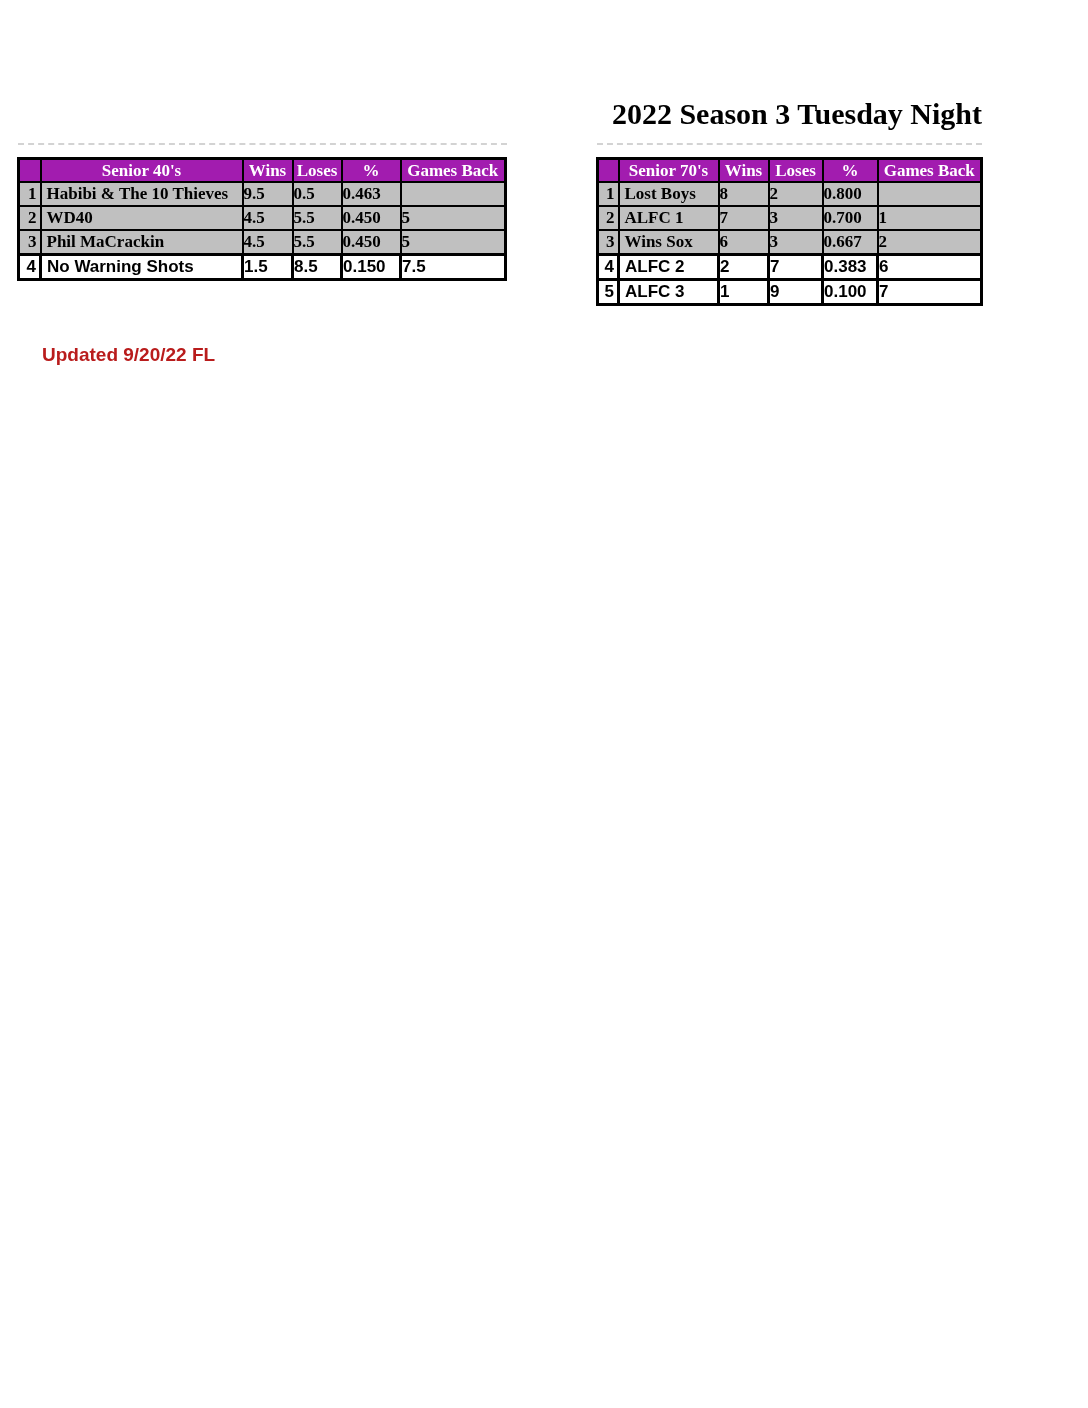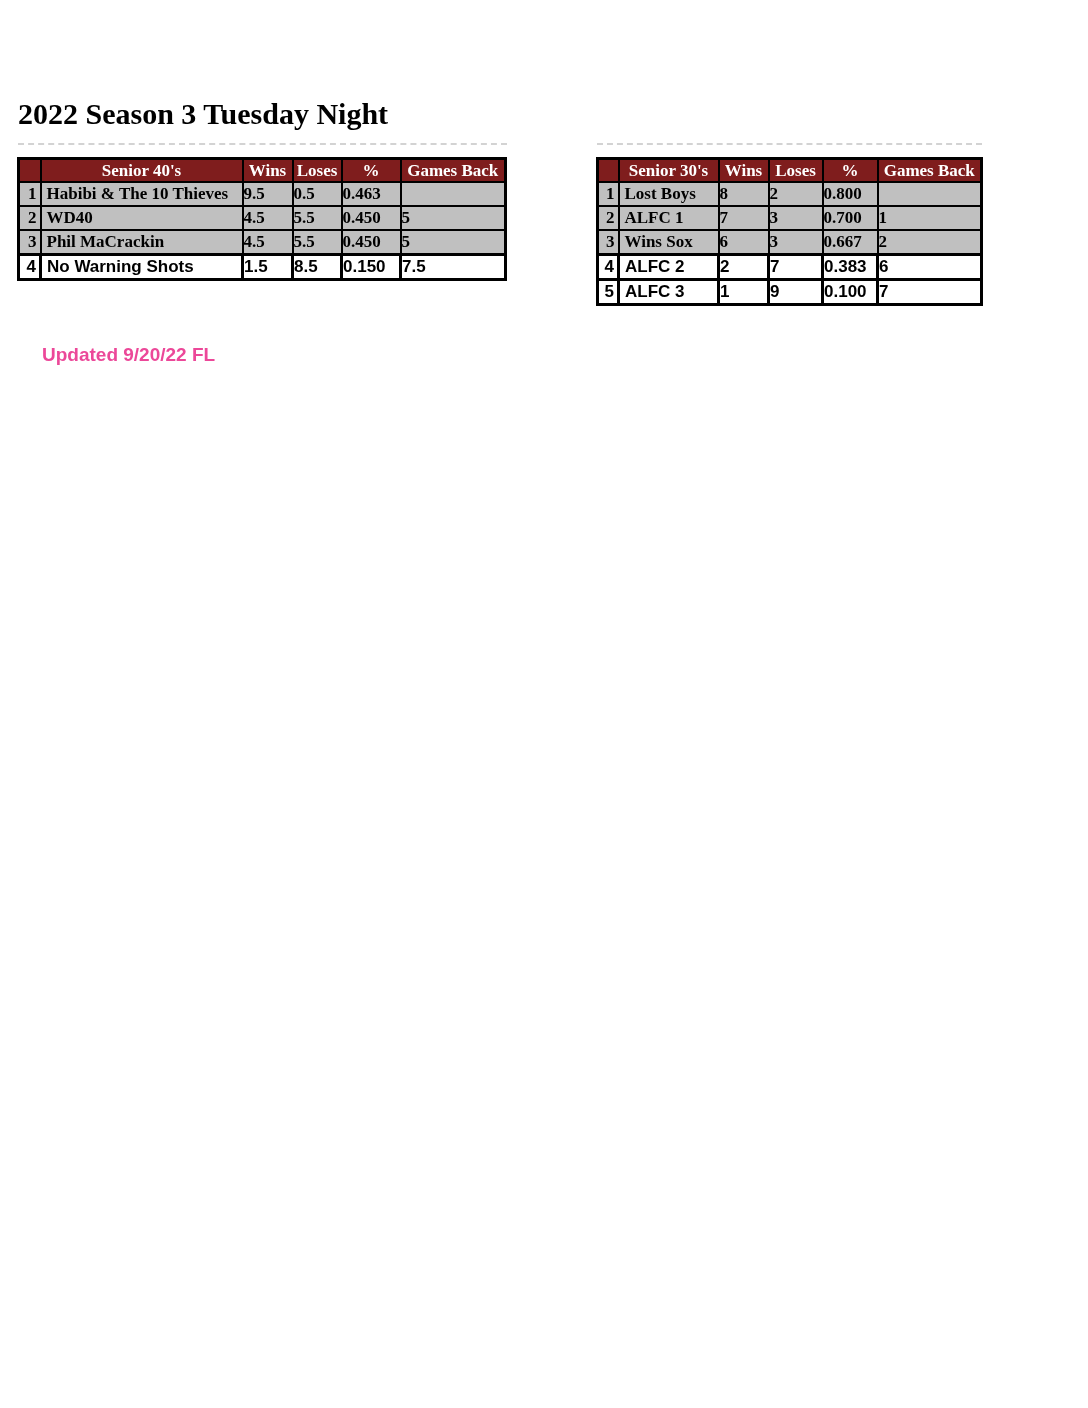--- a/index.html
+++ b/index.html
@@ -13,21 +13,21 @@
     position: relative;
     font-family: "Liberation Serif", serif;
     overflow: hidden;
   }
 
   .page-title {
     position: absolute;
     left: 18px;
     top: 99px;
     width: 964px;
-    text-align: left;
+    text-align: right;
     font-family: "Liberation Serif", serif;
     font-weight: bold;
     font-size: 30px;
     color: #000000;
     letter-spacing: 0px;
     line-height: 1.0;
   }
 
   
   .grid-hint {
@@ -57,21 +57,21 @@
   }
   table.standings-table th,
   table.standings-table td {
     border: 2px solid #000000;
     padding: 0;
     overflow: hidden;
     white-space: nowrap;
     box-sizing: content-box;
   }
   table.standings-table thead th {
-    background: #7f1d1d;
+    background: #a21caf;
     color: #ffffff;
     height: 21px;
     text-align: center;
     font-weight: bold;
   }
   table.standings-table tbody td {
     height: 22px;
     text-align: left;
     vertical-align: middle;
   }
@@ -90,21 +90,21 @@
     padding-left: 5px !important;
   }
 
   .updated-note {
     position: absolute;
     left: 42px;
     top: 344px;
     font-family: "Liberation Sans", sans-serif;
     font-weight: bold;
     font-size: 19px;
-    color: #ec4899;
+    color: #b91c1c;
   }
 </style>
 </head>
 <body>
 
 <div class="page-title">2022 Season 3 Tuesday Night</div>
 
 <div class="grid-hint left"></div>
 <div class="grid-hint right"></div>
 
@@ -171,21 +171,21 @@
       <col style="width:21px">
         <col style="width:100px">
         <col style="width:50px">
       <col style="width:54px">
         <col style="width:55px">
         <col style="width:104px">
     </colgroup>
     <thead>
       <tr>
         <th class="rank-col"></th>
-        <th>Senior 30's</th>
+        <th>Senior 70's</th>
         <th>Wins</th>
         <th>Loses</th>
         <th>%</th>
         <th>Games Back</th>
       </tr>
     </thead>
     <tbody>
       <tr class="row-gray">
         <td class="rank-col">1</td>
         <td class="team-col">Lost Boys</td>

